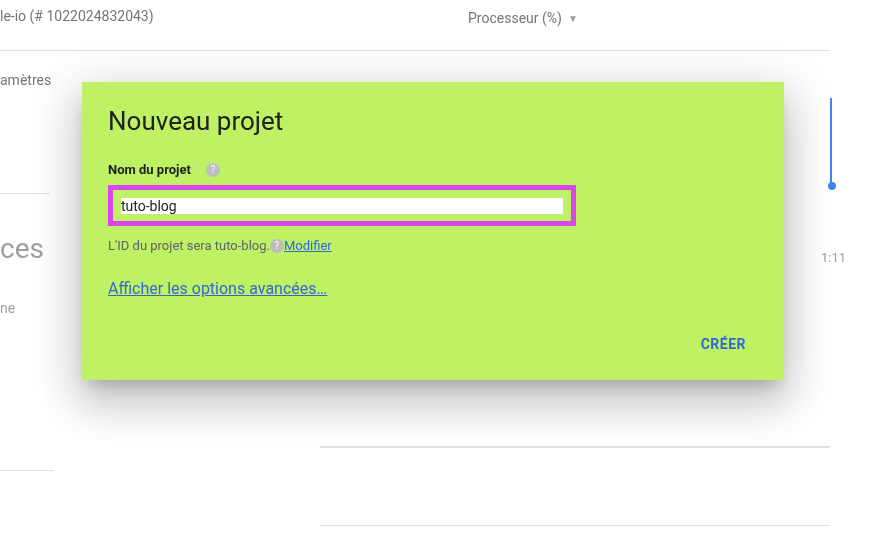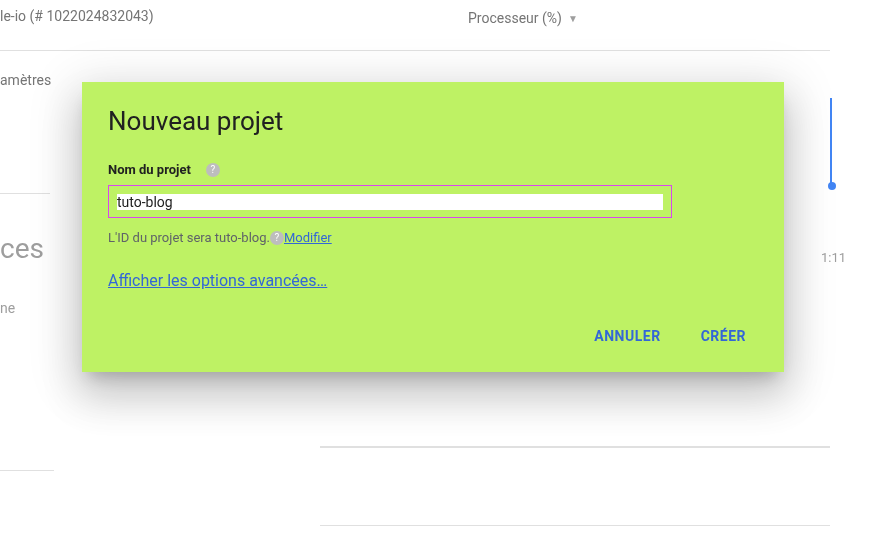--- a/index.html
+++ b/index.html
@@ -158,22 +158,22 @@
       height: 14px;
       border-radius: 50%;
       background: #bdbdbd;
       color: #fff;
       font-size: 10px;
       line-height: 14px;
       text-align: center;
       display: inline-block;
     }
     .input-wrap {
-      width: 564px;
-      border: 1px solid #d946ef;
+      width: 468px;
+      border: 5px solid #d946ef;
       padding: 6px 8px;
       margin-bottom: 12px;
     }
     .input-wrap input {
       border: none;
       outline: none;
       width: 100%;
       font-size: 14px;
       font-family: inherit;
       color: #212121;
@@ -248,16 +248,15 @@
 
   <div class="hint-row">
     <span>L'ID du projet sera tuto-blog.</span>
     <span class="help-icon">?</span>
     <a class="link" href="#">Modifier</a>
   </div>
 
   <a class="advanced-link" href="#">Afficher les options avancées…</a>
 
   <div class="actions">
-    <button class="btn">ANNULER</button>
     <button class="btn">CRÉER</button>
   </div>
 </div>
 
 </body></html>

